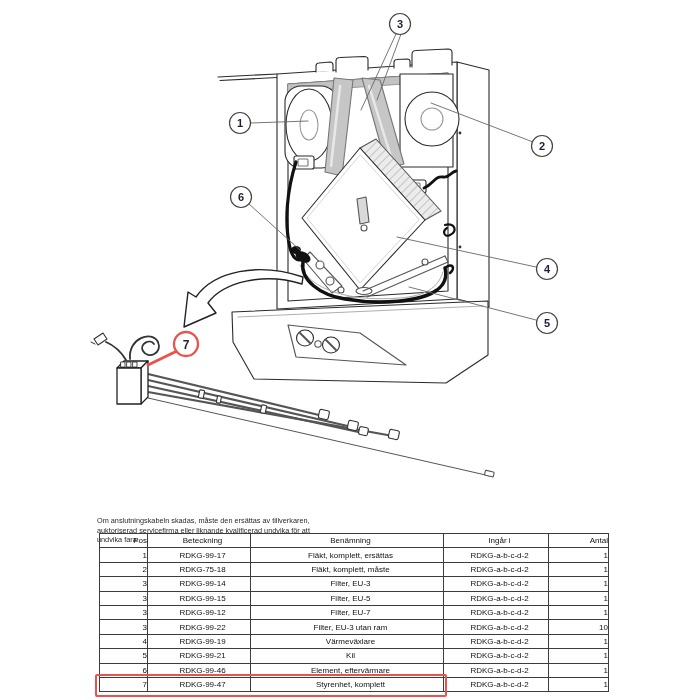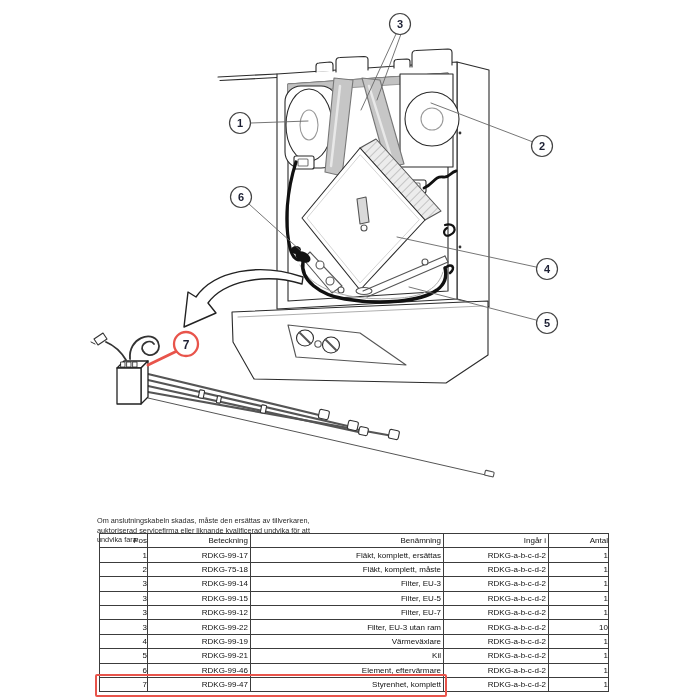--- a/index.html
+++ b/index.html
@@ -3,21 +3,21 @@
 <meta charset="utf-8">
 <style>
   html,body{margin:0;padding:0;background:#fff;}
   body{width:700px;height:700px;font-family:"Liberation Sans",sans-serif;color:#222;}
   .page{position:relative;width:700px;height:700px;overflow:hidden;background:#fff;}
   .diagram-svg{position:absolute;left:0;top:0;}
   .warning{position:absolute;left:97px;top:516px;font-size:7.3px;line-height:9.6px;color:#2a2a2a;}
   .parts-table{position:absolute;left:99px;top:533px;width:509px;border-collapse:collapse;
     table-layout:fixed;font-size:8px;color:#111;}
   .parts-table th,.parts-table td{border:1px solid #3c3c3c;height:13.4px;padding:0 2px 0 9px;
-    text-align:right;font-weight:normal;white-space:nowrap;overflow:hidden;line-height:13px;}
+    text-align:center;font-weight:normal;white-space:nowrap;overflow:hidden;line-height:13px;}
   .parts-table .c0,.parts-table .c4{text-align:right;padding:0;}
   .row-highlight{position:absolute;left:95px;top:674px;width:348px;height:19px;
     border:2.4px solid #e8544b;border-radius:2px;pointer-events:none;z-index:5;}
   .co-num{font-size:11px;font-weight:bold;fill:#1d2034;}
   .co-num7{font-size:12px;font-weight:bold;fill:#1d2034;}
 </style>
 </head>
 <body>
 
 <div class="page">

